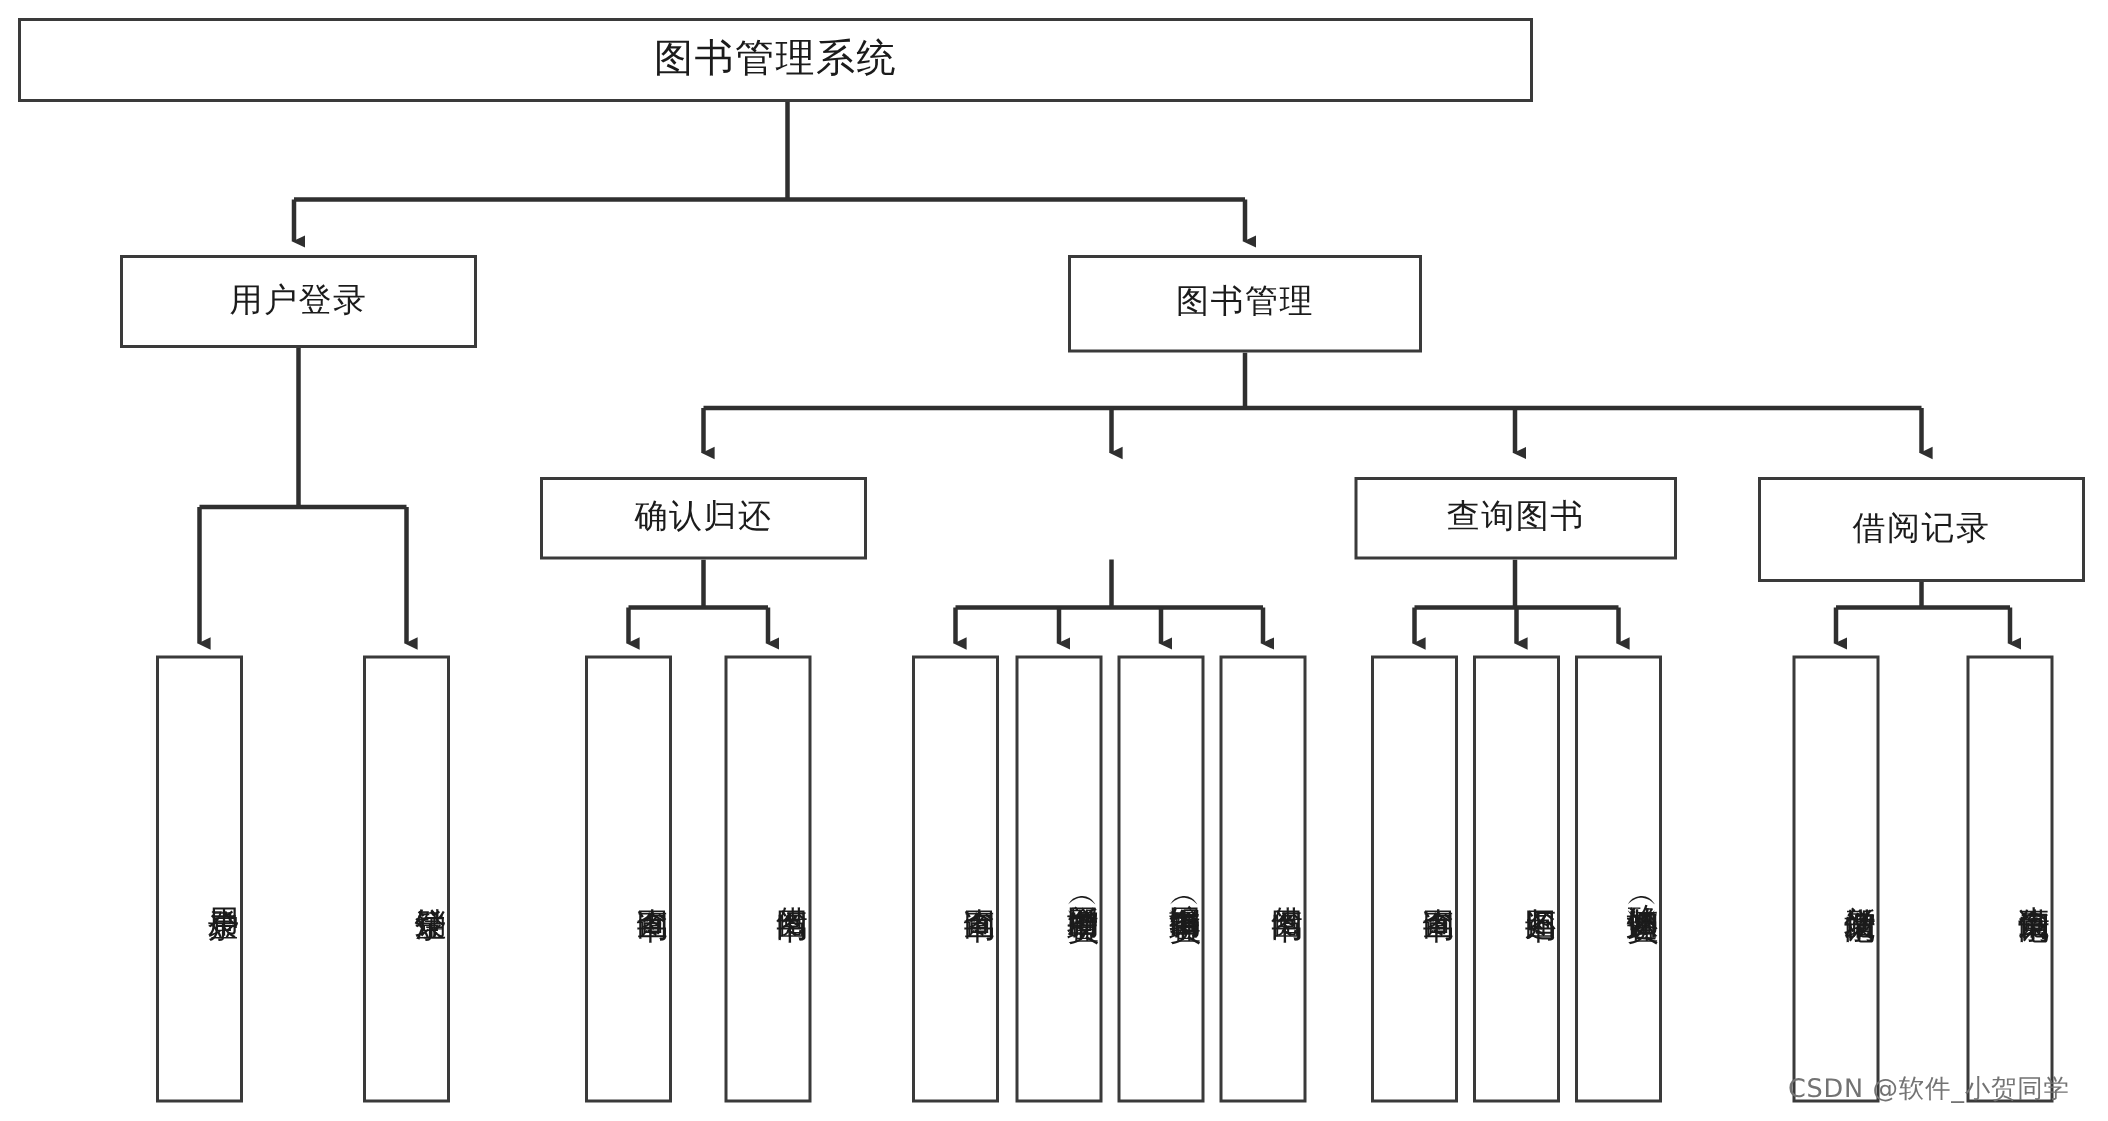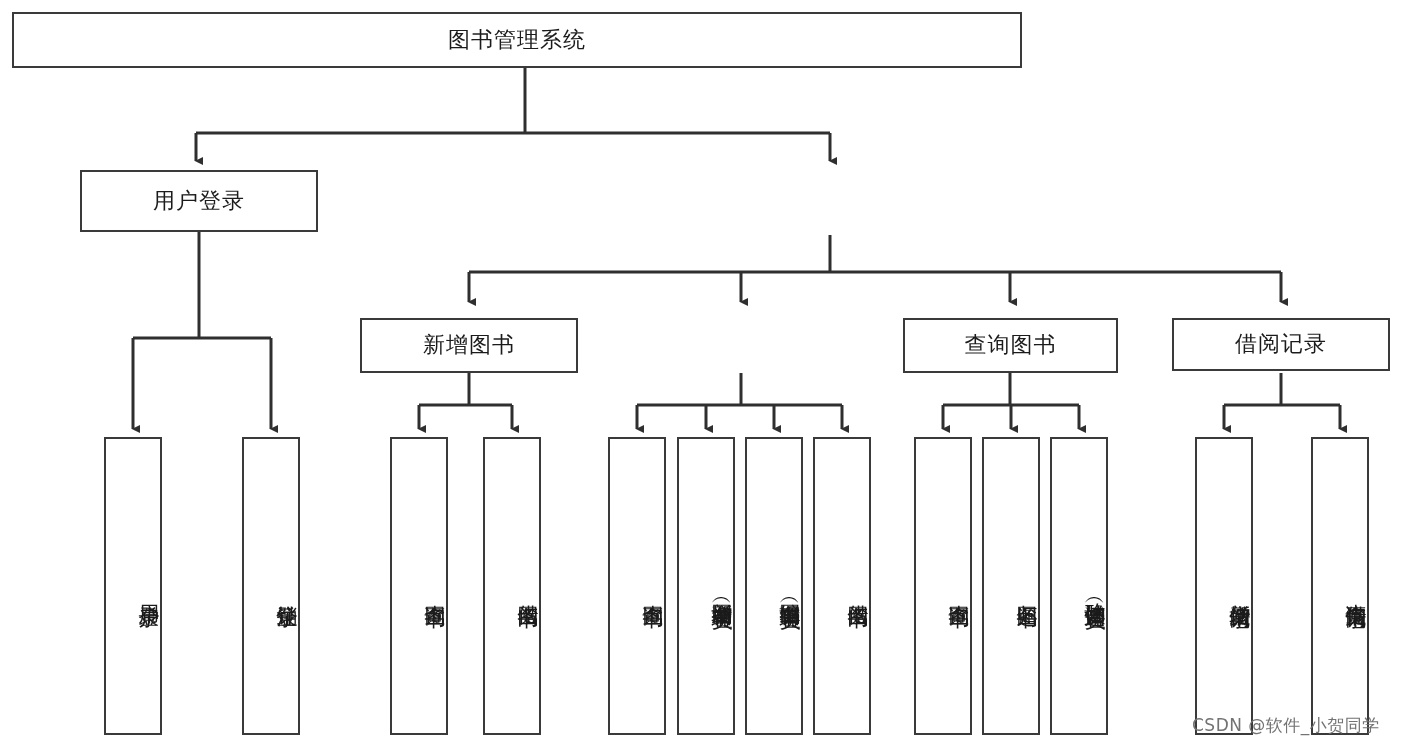--- a/index.html
+++ b/index.html
@@ -36,21 +36,21 @@
     color: #1b1b1b;
     z-index: 2;
   }
   .node-h {
     font-size: 22px;
     line-height: 1.2;
     letter-spacing: 1px;
     white-space: nowrap;
   }
   .node-root {
-    font-size: 22px;
+    font-size: 26px;
   }
   .node-v {
     writing-mode: vertical-rl;
     text-orientation: upright;
     font-size: 21px;
     line-height: 1.12;
     letter-spacing: 1px;
     padding-top: 8px;
     align-items: flex-start;
     justify-content: center;
@@ -130,28 +130,31 @@
     </g>
   </svg>
 
   <div class="node node-h node-root" style="left:12px; top:12px; width:1010px; height:56px;">
     <span>图书管理系统</span>
   </div>
 
   <div class="node node-h" style="left:80px; top:170px; width:238px; height:62px;">
     <span>用户登录</span>
   </div>
+  <div class="node node-h" style="left:712px; top:170px; width:236px; height:65px;">
+    <span>图书管理</span>
+  </div>
 
   <div class="node node-h" style="left:360px; top:318px; width:218px; height:55px;">
-    <span>新增图书</span>
+    <span>确认归还</span>
   </div>
   <div class="node node-h" style="left:903px; top:318px; width:215px; height:55px;">
     <span>查询图书</span>
   </div>
-  <div class="node node-h" style="left:1172px; top:318px; width:218px; height:53px;">
+  <div class="node node-h" style="left:1172px; top:318px; width:218px; height:70px;">
     <span>借阅记录</span>
   </div>
 
   <div class="node node-v" style="left:104px; top:437px; width:58px; height:298px;">
     <span>用户登录</span>
   </div>
   <div class="node node-v" style="left:242px; top:437px; width:58px; height:298px;">
     <span>注销登录</span>
   </div>
 

